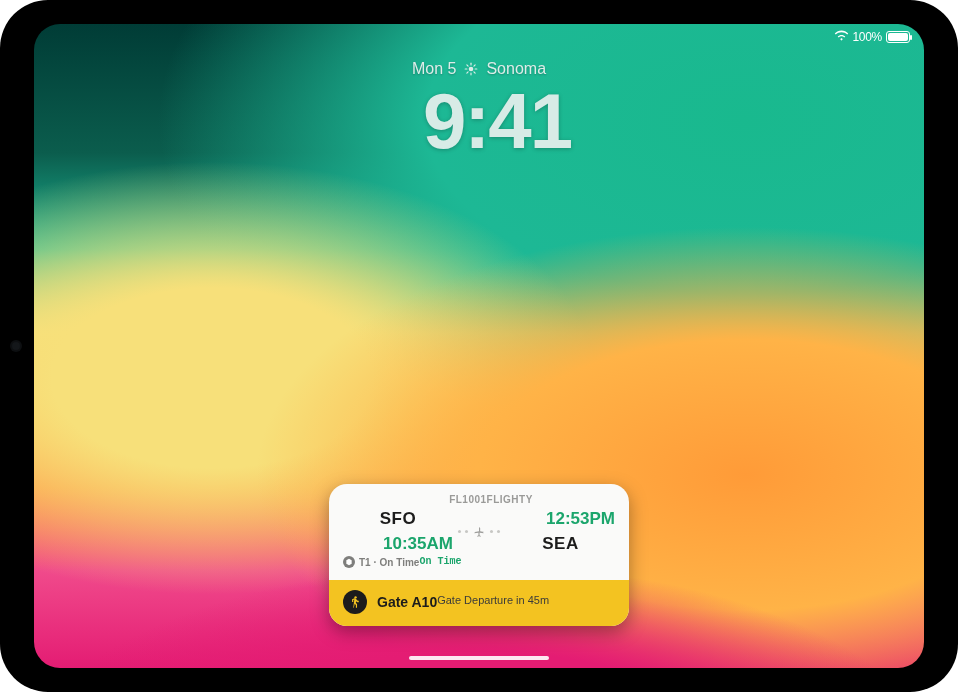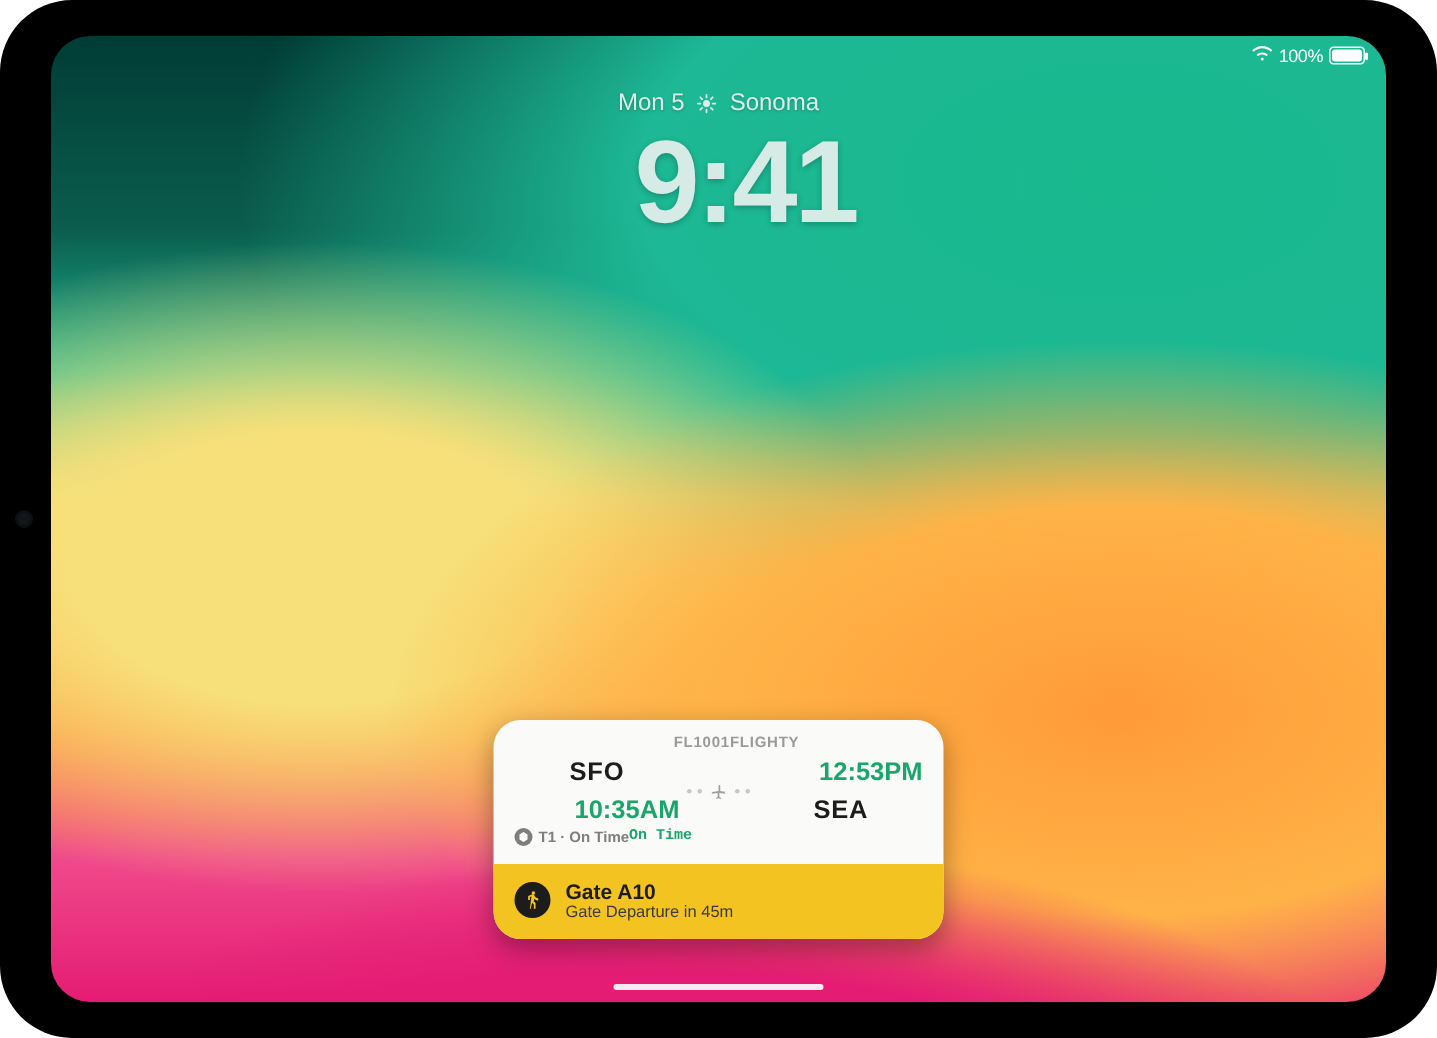--- a/index.html
+++ b/index.html
@@ -149,21 +149,21 @@
     background: #F3C321;
     padding: 10px 14px 12px 14px;
     display:flex; align-items:center; gap:10px;
   }
   .walk-badge {
     width:24px; height:24px; border-radius:50%;
     background:#1c1c1c;
     display:flex; align-items:center; justify-content:center;
     flex-shrink:0;
   }
-  .gate-col { display:flex; flex-direction:column; }
+  .gate-col { display:flex; flex-direction:row; }
   .gate-title { font-size:14px; font-weight:800; color:#1c1c1c; }
   .gate-sub { font-size:11px; color:#3b3b3a; }
   .gate-sub .timer { font-weight:400; }
 
   
   .home-indicator {
     position:absolute;
     bottom:8px;
     left:50%;
     transform:translateX(-50%);

